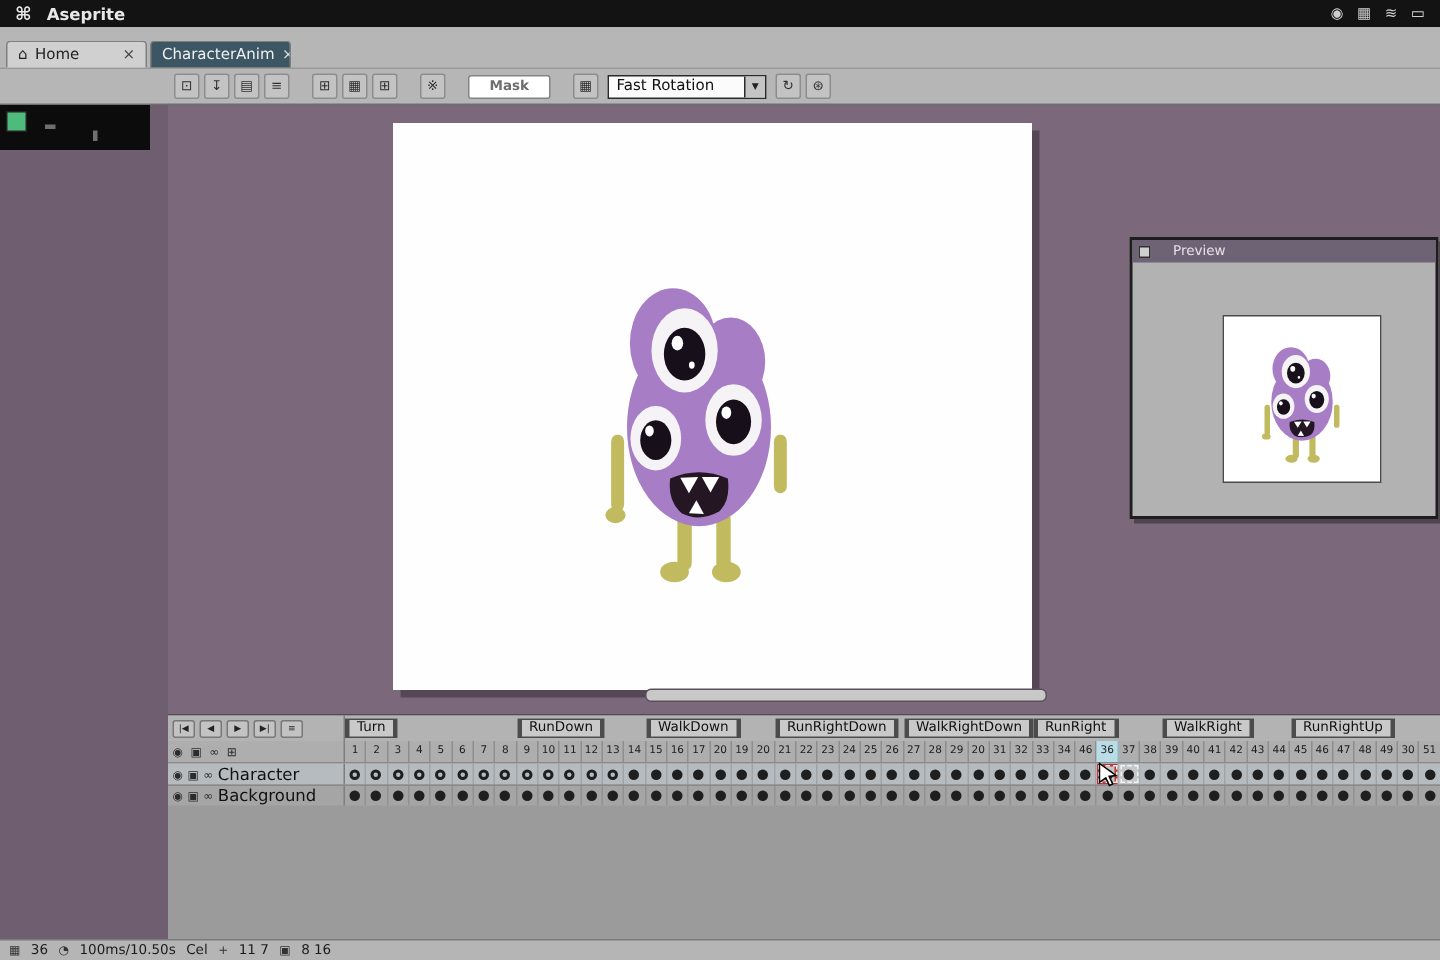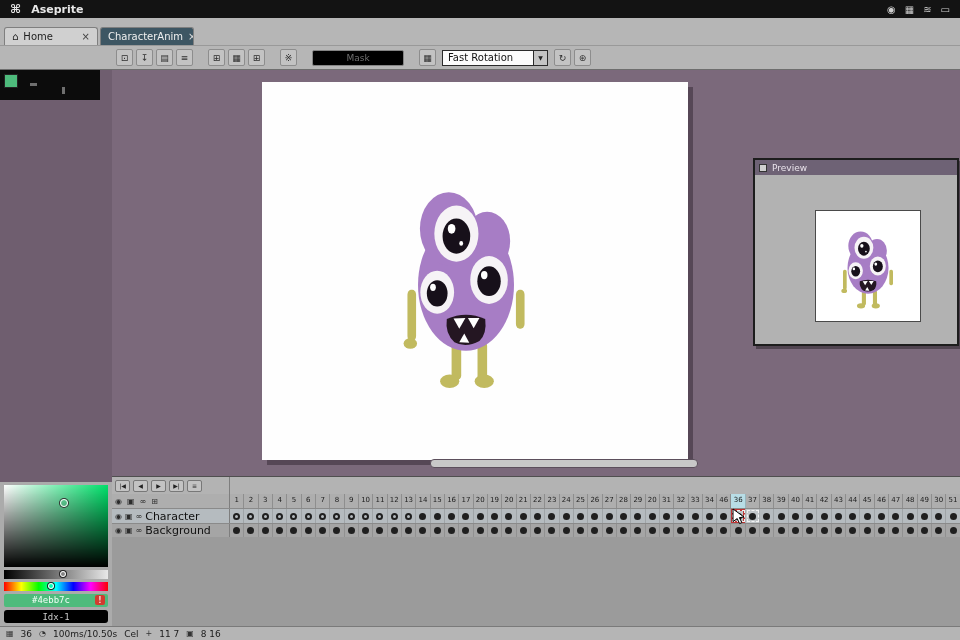--- a/index.html
+++ b/index.html
@@ -22,21 +22,21 @@
   .tab .close{font-size:10px;color:#444;margin-left:auto}
   .tab.active{background:#3d5663;color:#f0f0f0}
   .tab.active .close{color:#ddd}
   .tab.home{left:4px;width:94px}
   .tab.doc{left:100px;width:94px}
 
   
   .toolbar{position:absolute;left:0;top:46px;width:100%;height:24px;background:#b6b6b6;border-bottom:1px solid #6e6e6e;display:flex;align-items:center;gap:3px;padding-left:116px}
   .tbtn{width:17px;height:17px;display:flex;align-items:center;justify-content:center;font-size:9px;color:#2e2e2e;background:#c3c3c3;border:1px solid #8d8d8d;border-radius:2px}
   .tgap{width:9px}
-  .mask-btn{width:92px;height:16px;background:#000000;border:1px solid #848484;border-radius:2px;color:#6e6e6e;font-size:9px;font-weight:normal;display:flex;align-items:center;justify-content:center}
+  .mask-btn{width:55px;height:16px;background:#ffffff;border:1px solid #848484;border-radius:2px;color:#6e6e6e;font-size:9px;font-weight:bold;display:flex;align-items:center;justify-content:center}
   .dropdown{height:16px;width:106px;background:#fbfbfb;border:1px solid #2a2a2a;display:flex;align-items:center;font-size:10px;color:#111;margin:0 3px}
   .dropdown .label{flex:1;padding-left:5px;white-space:nowrap;overflow:hidden}
   .dd-arrow{width:14px;height:100%;background:#c4c4c4;border-left:1px solid #2a2a2a;display:flex;align-items:center;justify-content:center;font-size:6px;color:#222}
 
   
   .left-panel{position:absolute;left:0;top:70px;width:112px;height:556px;background:#6f5e6f}
   .palette-box{position:absolute;left:0;top:0;width:100px;height:30px;background:#0c0c0c}
   .fg-swatch{position:absolute;left:4px;top:4px;width:14px;height:14px;border:1px solid #222}
   .pal-mark{position:absolute;background:#6f6f6f}
   .pm1{left:30px;top:13px;width:7px;height:3px}
@@ -55,21 +55,21 @@
   .idxpill{height:13px;background:#000;border-radius:3px;color:#c9c9c9;font-family:"DejaVu Sans Mono",monospace;font-size:9px;display:flex;align-items:center;justify-content:center}
 
   
   .canvas{position:absolute;left:112px;top:70px;width:848px;height:406px;background:#7b697b;overflow:hidden}
   .artboard{position:absolute;left:150px;top:12px;width:426px;height:378px;background:#fefefe;box-shadow:5px 5px 0 rgba(42,32,42,.45)}
   .monster-lg{position:absolute;left:108px;top:76px;width:192px;height:244px}
   .hthumb{position:absolute;left:318px;top:389px;width:268px;height:9px;background:#c8c8c8;border:1px solid #5c4f5c;border-radius:4px}
 
   
   .preview-win{position:absolute;left:753px;top:158px;width:206px;height:188px;background:#b2b2b2;border:2px solid #1d1d1d;box-shadow:3px 3px 0 rgba(0,0,0,.35);z-index:30}
-  .pv-title{height:15px;background:#6e6275;display:flex;align-items:center;gap:5px;padding:0 4px;color:#e8e2ea;font-size:9px}
+  .pv-title{height:15px;background:#6e6275;display:flex;align-items:center;gap:15px;padding:0 4px;color:#e8e2ea;font-size:9px}
   .pv-close{width:8px;height:8px;background:#cfcfcf;border:1px solid #333}
   .pv-canvas{position:absolute;left:60px;top:50px;width:106px;height:112px;background:#fff;border:1px solid #4a4a4a;display:flex;align-items:center;justify-content:center}
   .monster-sm{width:82px;height:96px}
 
   
   .timeline{position:absolute;left:112px;top:476px;width:848px;height:150px;background:#9b9b9b;border-top:1px solid #4f4f4f}
   .tl-row{display:flex;align-items:stretch}
   .tl-head{width:118px;flex:none;display:flex;align-items:center;gap:3px;padding:0 3px;border-right:1px solid #7e7e7e}
   .tagrow{height:17px;background:#b3b3b3}
   .tagstrip{position:relative;flex:1;overflow:hidden}
@@ -188,36 +188,20 @@
     <span class="tbtn">↻</span>
     <span class="tbtn">⊛</span>
   </div>
 
   <div class="left-panel">
     <div class="palette-box">
       <div class="fg-swatch" style="background: rgb(78, 187, 124);"></div>
       <div class="pal-mark pm1"></div>
       <div class="pal-mark pm2"></div>
     </div>
-    <div class="picker">
-      <div class="satbox">
-        <div class="sat-marker"></div>
-      </div>
-      <div class="bar value">
-        <div class="bar-marker"></div>
-      </div>
-      <div class="bar hue">
-        <div class="bar-marker"></div>
-      </div>
-      <div class="hexpill" style="background: rgb(78, 187, 124);">
-        <span class="hex">#4ebb7c</span>
-        <span class="warn">!</span>
-      </div>
-      <div class="idxpill">Idx-1</div>
-    </div>
   </div>
 
   <div class="canvas">
     <div class="artboard">
       <svg class="monster-lg" viewBox="0 0 100 100" preserveAspectRatio="none">
           <use href="#monster"></use>
         </svg>
     </div>
     <div class="hthumb"></div>
   </div>
@@ -236,20 +220,30 @@
 
   <div class="timeline">
     <div class="tl-row tagrow">
       <div class="tl-head">
         <span class="pbtn">|◀</span>
         <span class="pbtn">◀</span>
         <span class="pbtn">▶</span>
         <span class="pbtn">▶|</span>
         <span class="pbtn">≡</span>
       </div>
+      <div class="tagstrip">
+          <div class="tag" style="left: 0px;">Turn</div>
+          <div class="tag" style="left: 114.664px;">RunDown</div>
+          <div class="tag" style="left: 200.662px;">WalkDown</div>
+          <div class="tag" style="left: 286.66px;">RunRightDown</div>
+          <div class="tag" style="left: 372.658px;">WalkRightDown</div>
+          <div class="tag" style="left: 458.656px;">RunRight</div>
+          <div class="tag" style="left: 544.654px;">WalkRight</div>
+          <div class="tag" style="left: 630.652px;">RunRightUp</div>
+        </div>
     </div>
     <div class="tl-row numrow">
       <div class="tl-head numhead">
         <span class="hicon">◉</span>
         <span class="hicon">▣</span>
         <span class="hicon">∞</span>
         <span class="hicon">⊞</span>
       </div>
       <div class="cells">
           <div class="fnum">1</div>

